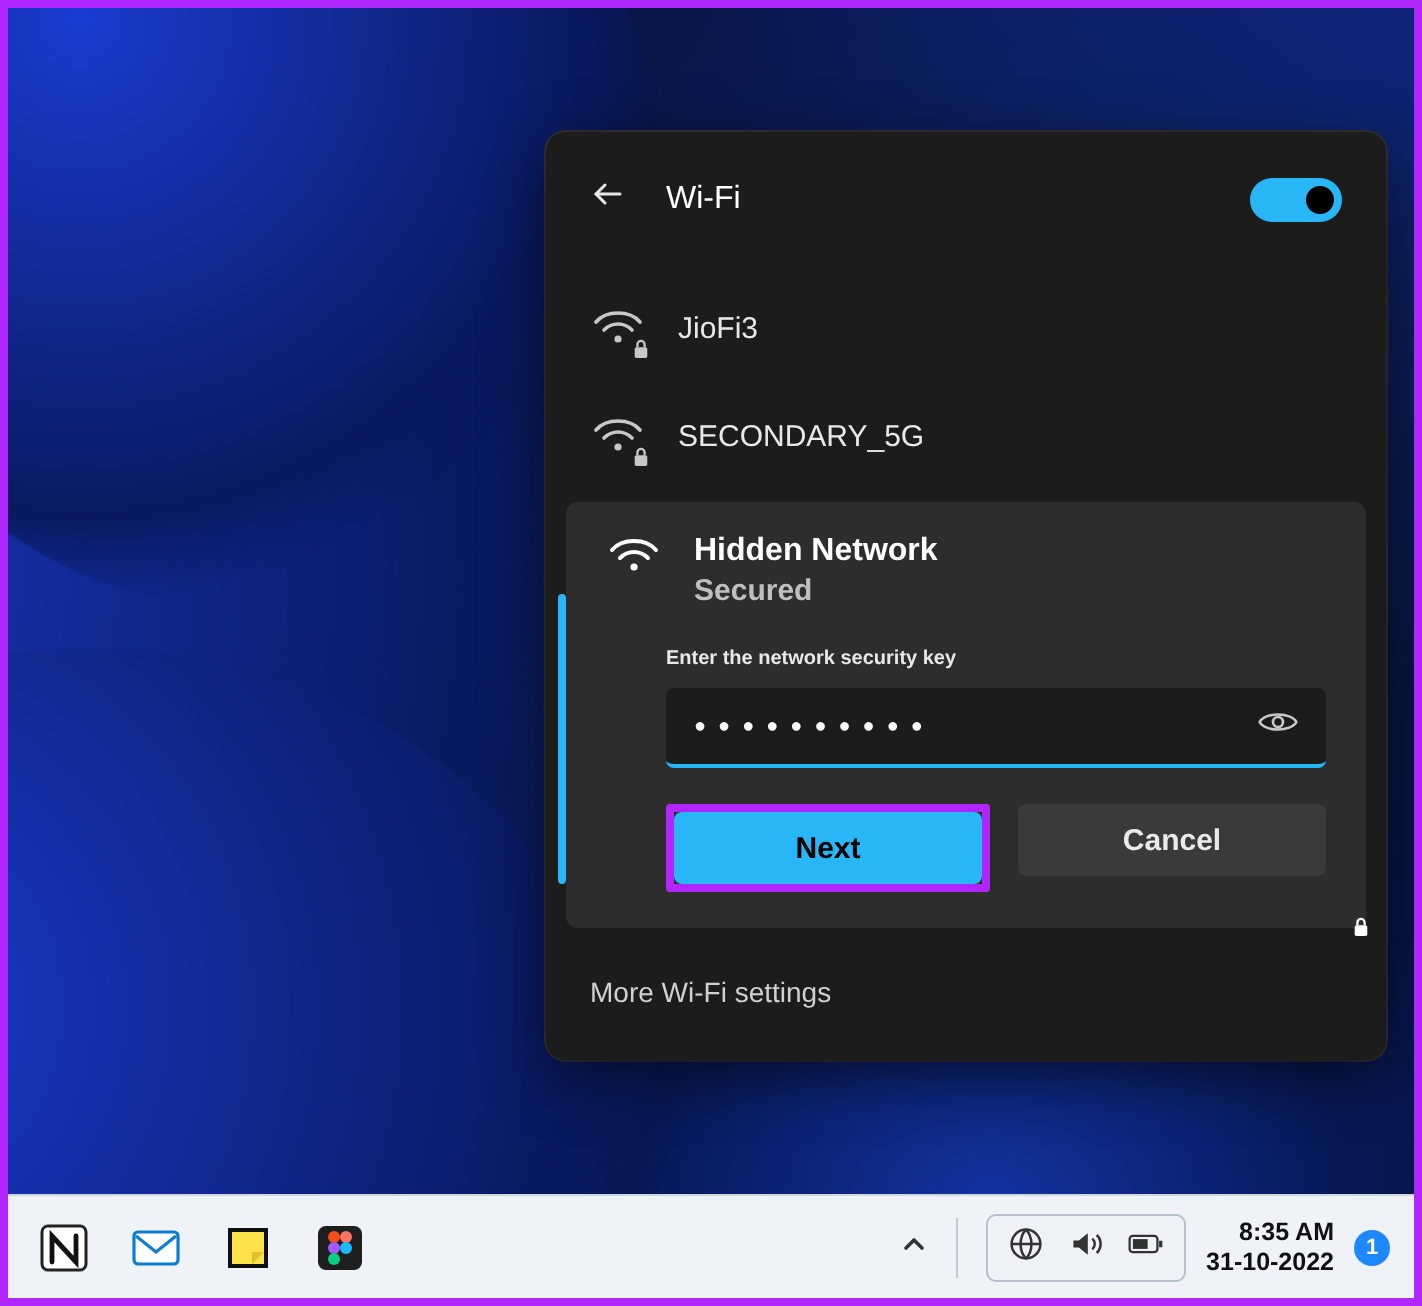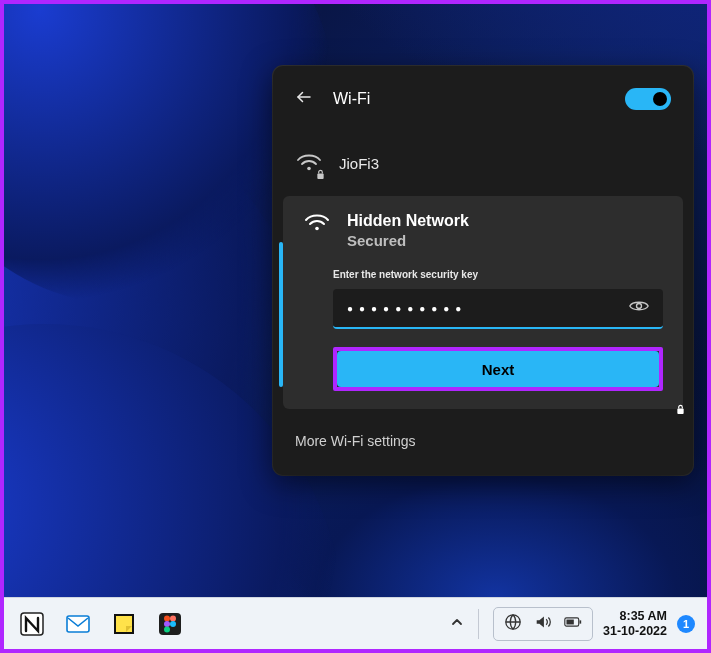--- a/index.html
+++ b/index.html
@@ -179,20 +179,36 @@
       <span class="lock-badge">
         <svg viewBox="0 0 10 12">
             <rect x="1.5" y="5" width="7" height="6" rx="1" fill="#c8c8c8"></rect>
             <path d="M3 5 V3.5 a2 2 0 0 1 4 0 V5" fill="none" stroke="#c8c8c8" stroke-width="1.3"></path>
           </svg>
       </span>
     </span>
     <span class="name">JioFi3</span>
   </div>
 
+  <div class="net-item">
+    <span class="icon">
+      <svg viewBox="0 0 28 20" fill="none" stroke="#c8c8c8" stroke-width="1.8" stroke-linecap="round">
+          <path d="M3 8 C8 2 20 2 25 8"></path>
+          <path d="M7 12 C11 8 17 8 21 12"></path>
+          <circle cx="14" cy="16.5" r="1.8" fill="#c8c8c8" stroke="none"></circle>
+        </svg>
+      <span class="lock-badge">
+        <svg viewBox="0 0 10 12">
+            <rect x="1.5" y="5" width="7" height="6" rx="1" fill="#c8c8c8"></rect>
+            <path d="M3 5 V3.5 a2 2 0 0 1 4 0 V5" fill="none" stroke="#c8c8c8" stroke-width="1.3"></path>
+          </svg>
+      </span>
+    </span>
+    <span class="name">SECONDARY_5G</span>
+  </div>
 
   <div class="net-selected-block">
     <div class="accent-bar"></div>
     <div class="sel-head">
       <span class="icon">
         <svg viewBox="0 0 28 20" fill="none" stroke="#ffffff" stroke-width="2" stroke-linecap="round">
             <path d="M3 8 C8 2 20 2 25 8"></path>
             <path d="M7 12 C11 8 17 8 21 12"></path>
             <circle cx="14" cy="16.5" r="1.8" fill="#ffffff" stroke="none"></circle>
           </svg>
@@ -218,20 +234,21 @@
             <path d="M1 8 C4 2 20 2 23 8 C20 14 4 14 1 8 Z"></path>
             <circle cx="12" cy="8" r="3"></circle>
           </svg>
       </span>
     </div>
 
     <div class="btn-row">
       <div class="btn-next-wrap">
         <div class="btn btn-next">Next</div>
       </div>
+      <div class="btn btn-cancel">Cancel</div>
     </div>
   </div>
 
   <div class="more-link">More Wi-Fi settings</div>
 </div>
 
 <div class="taskbar">
   <div class="tb-left">
     <span class="tb-icon">
       <svg viewBox="0 0 26 26">

